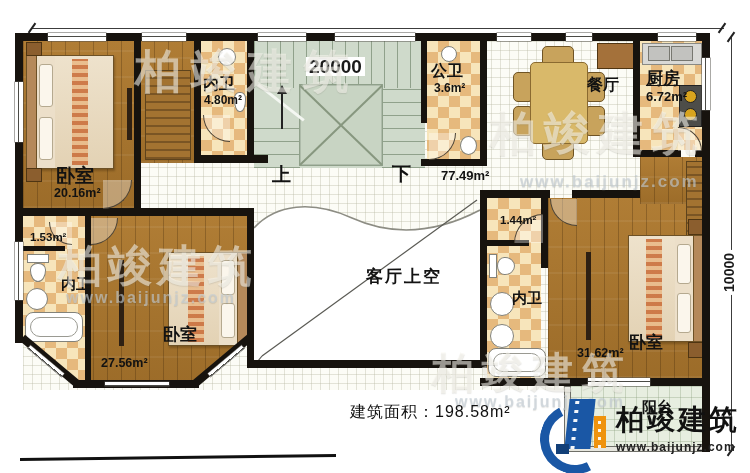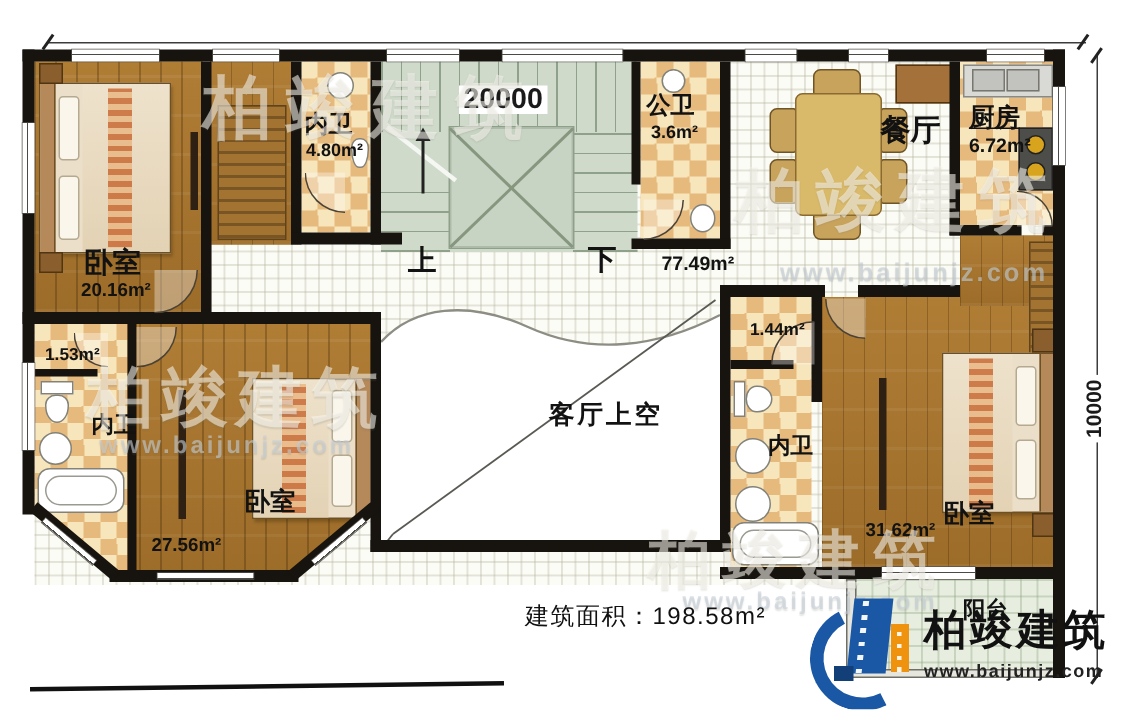--- a/index.html
+++ b/index.html
@@ -245,21 +245,21 @@
   <div class="door" style="left:203px;top:115px;width:26px;height:26px;transform:rotate(90deg);"></div>
   <div class="door" style="left:429px;top:133px;width:26px;height:26px;"></div>
   <div class="door" style="left:678px;top:127px;width:23px;height:23px;transform:rotate(270deg);"></div>
 
   <div class="rl" style="left:56px;top:166px;font-size:19px;">卧室</div>
   <div class="rl" style="left:54px;top:187px;font-size:12.5px;">20.16m²</div>
   <div class="rl" style="left:203px;top:76px;font-size:16px;">内卫</div>
   <div class="rl" style="left:204px;top:94px;font-size:12px;">4.80m²</div>
   <div class="rl" style="left:431px;top:63px;font-size:16px;">公卫</div>
   <div class="rl" style="left:434px;top:82px;font-size:12px;">3.6m²</div>
-  <div class="rl" style="left:587px;top:77px;font-size:20px;">餐厅</div>
+  <div class="rl" style="left:587px;top:77px;font-size:16px;">餐厅</div>
   <div class="rl" style="left:646px;top:70px;font-size:17px;text-decoration:underline;">厨房</div>
   <div class="rl" style="left:646px;top:90px;font-size:13px;">6.72m²</div>
   <div class="rl" style="left:272px;top:165px;font-size:19px;">上</div>
   <div class="rl" style="left:392px;top:164px;font-size:19px;">下</div>
   <div class="rl" style="left:441px;top:169px;font-size:13px;">77.49m²</div>
   <div class="rl" style="left:366px;top:268px;font-size:17px;letter-spacing:2px;">客厅上空</div>
   <div class="rl" style="left:500px;top:215px;font-size:11.5px;">1.44m²</div>
   <div class="rl" style="left:512px;top:290px;font-size:15px;">内卫</div>
   <div class="rl" style="left:629px;top:334px;font-size:17px;">卧室</div>
   <div class="rl" style="left:577px;top:347px;font-size:12.5px;">31.62m²</div>

